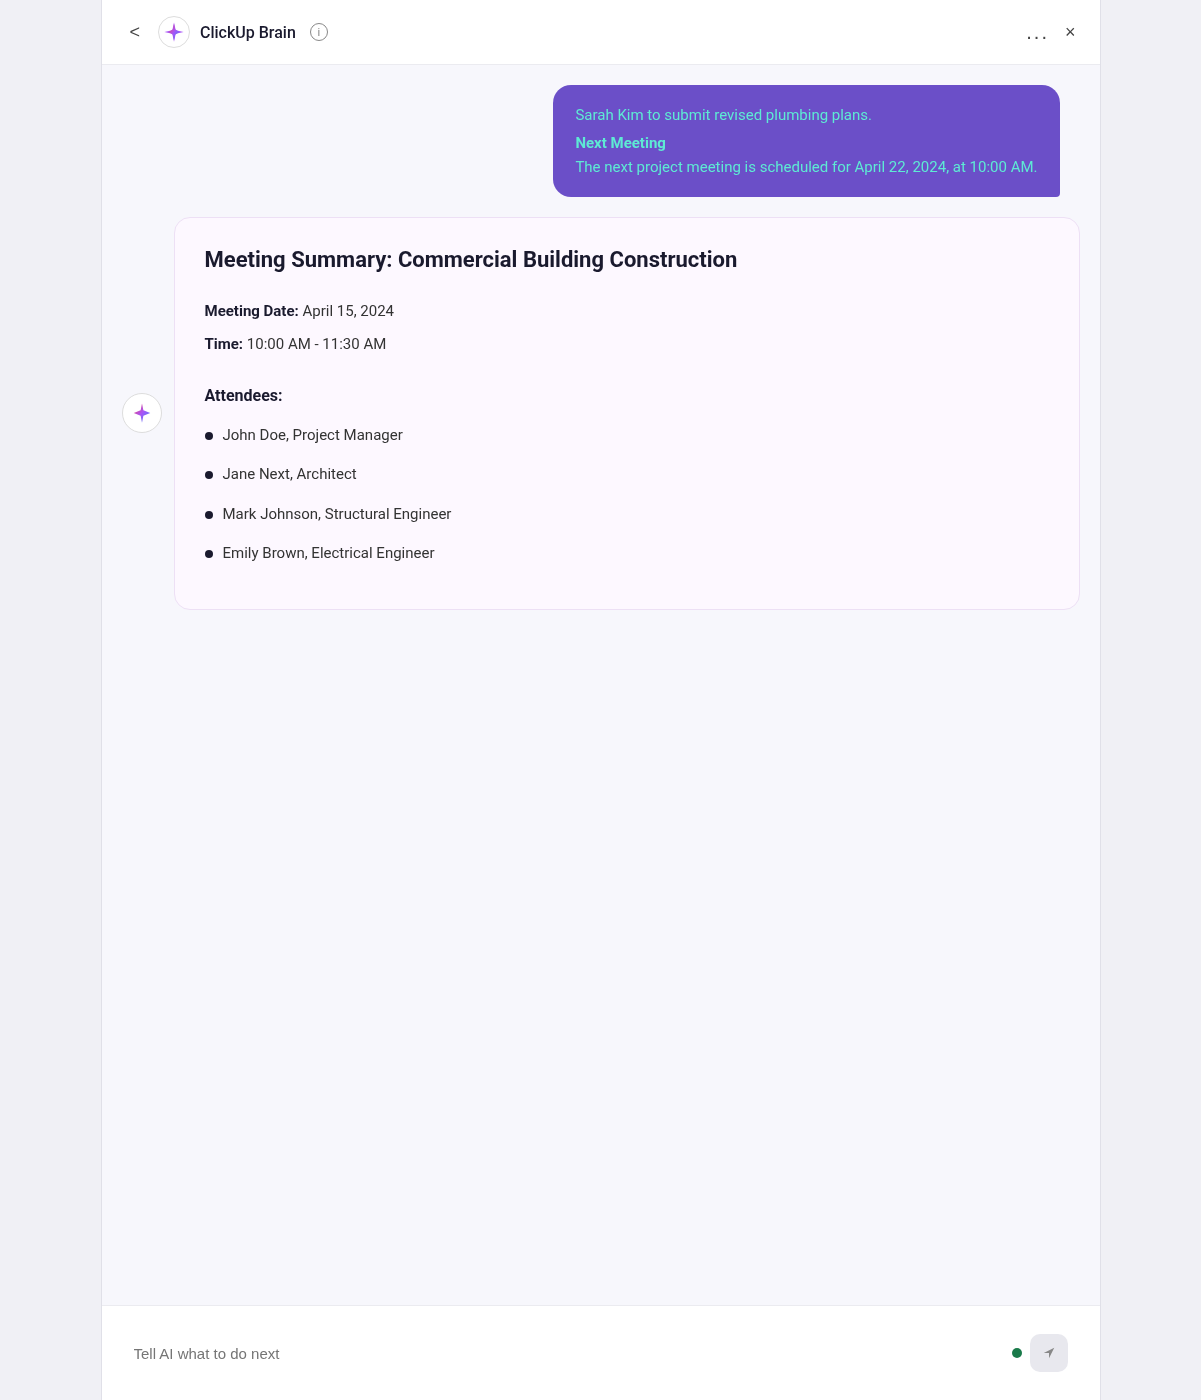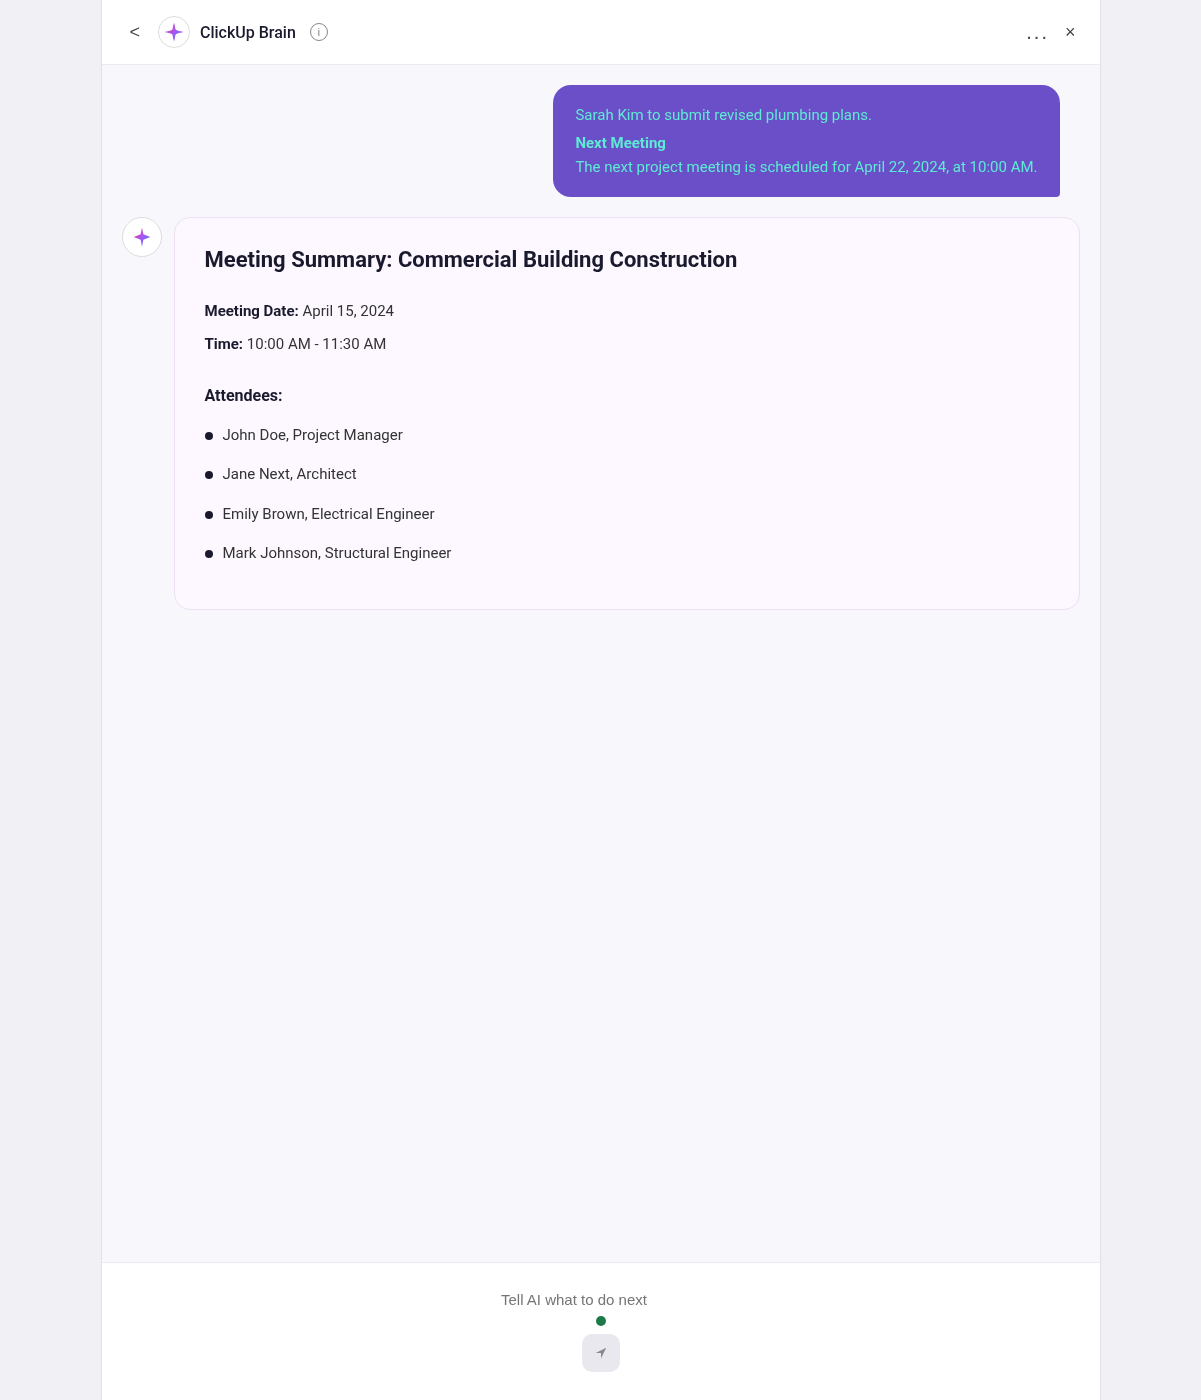--- a/index.html
+++ b/index.html
@@ -139,21 +139,21 @@
 
     .message-bubble-user .next-meeting-heading {
       font-weight: 700;
       display: block;
       margin-top: 4px;
     }
 
     
     .ai-response-row {
       display: flex;
-      align-items: flex-start;
+      align-items: center;
       gap: 12px;
     }
 
     .ai-avatar {
       width: 40px;
       height: 40px;
       border-radius: 50%;
       border: 1.5px solid #ddd;
       background: #fff;
       display: flex;
@@ -240,21 +240,20 @@
     .input-wrapper {
       display: flex;
       align-items: center;
       border: 2px solid transparent;
       border-radius: 14px;
       padding: 12px 14px;
       background: #fff;
       background-clip: padding-box;
       position: relative;
       gap: 8px;
-      flex-direction: column;
     }
 
     .input-wrapper::before {
       content: '';
       position: absolute;
       inset: -2px;
       border-radius: 16px;
       background: linear-gradient(135deg, #7c3aed, #ec4899, #f59e0b);
       z-index: -1;
     }
@@ -355,22 +354,22 @@
 
         <div class="card-meta">
           <div class="meta-row"><strong>Meeting Date:</strong> April 15, 2024</div>
           <div class="meta-row"><strong>Time:</strong> 10:00 AM - 11:30 AM</div>
         </div>
 
         <div class="section-title">Attendees:</div>
         <ul class="attendee-list">
         <li>John Doe, Project Manager</li>
             <li>Jane Next, Architect</li>
+            <li>Mark Johnson, Structural Engineer</li>
             <li>Emily Brown, Electrical Engineer</li>
-            <li>Mark Johnson, Structural Engineer</li>
           </ul>
       </div>
     </div>
 
   </div>
 
   <div class="input-area">
     <div class="input-wrapper">
       <input class="chat-input" type="text" placeholder="Tell AI what to do next" style="">
       <div class="dot-indicator"></div>

